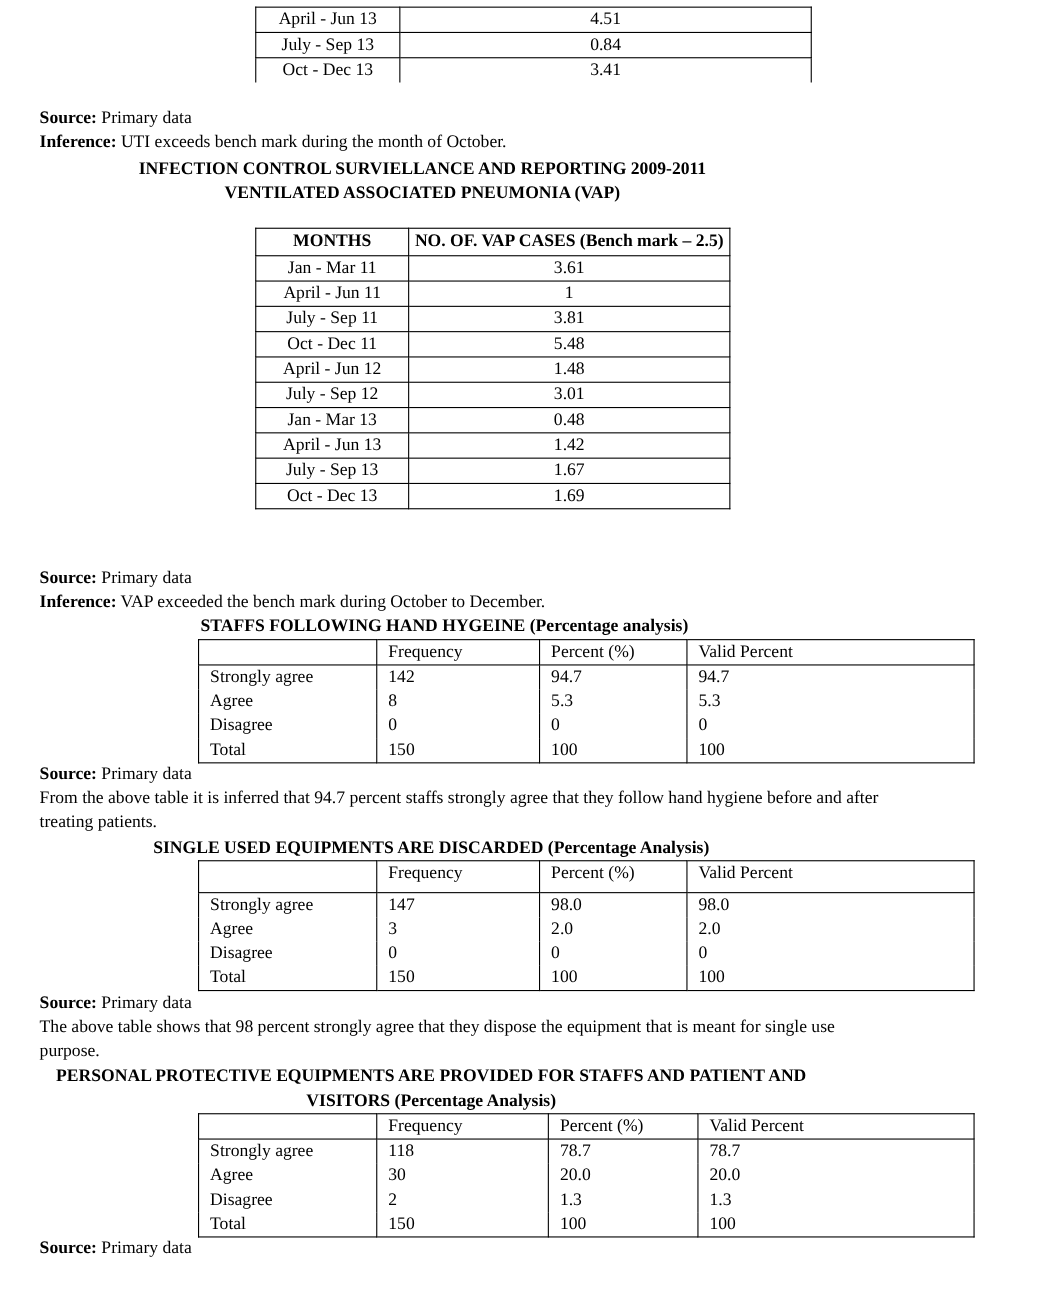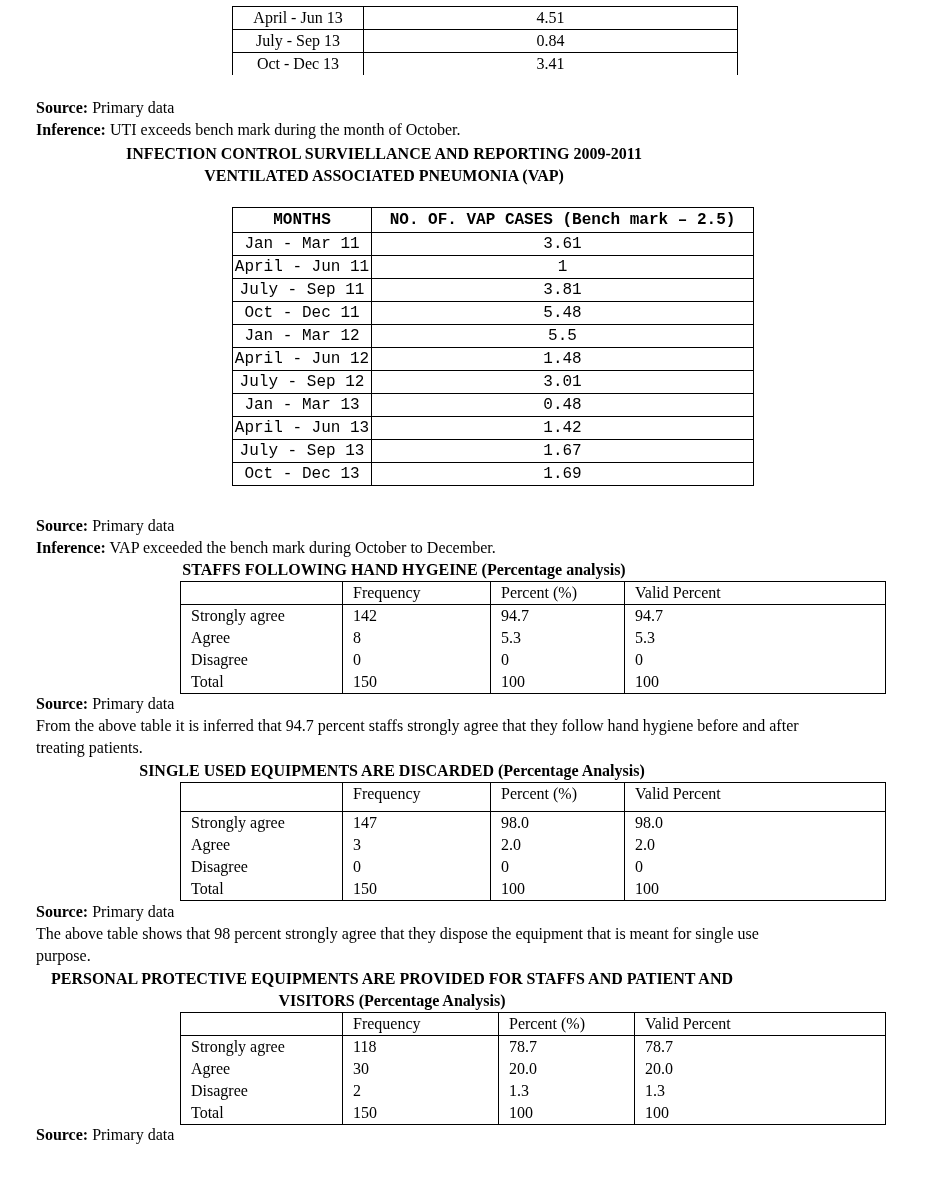--- a/index.html
+++ b/index.html
@@ -8,21 +8,21 @@
   .line { position:absolute; left:36px; white-space:nowrap; line-height:20px; }
   .line b { font-weight:bold; }
   .heading { position:absolute; left:0; width:768px; text-align:center; font-weight:bold; line-height:20px; white-space:nowrap; }
   table { border-collapse:collapse; position:absolute; }
   
   #uti-table { left:232px; top:6px; width:506px; }
   #uti-table td { border:1px solid #000; height:22px; padding:0; line-height:22px; text-align:center; }
   #uti-table tr:last-child td { border-bottom:none; }
   #uti-table td:first-child { width:130px; }
   
-  #vap-table { left:232px; top:207px; width:522px;font-family:Liberation Mono, monospace; }
+  #vap-table { left:232px; top:207px; width:432px; }
   #vap-table th, #vap-table td { border:1px solid #000; padding:0; text-align:center; }
   #vap-table th { height:24px; line-height:24px; font-weight:bold; }
   #vap-table td { height:22px; line-height:22px; }
   #vap-table td:first-child { width:138px;margin-top:40px; }
   
   .pct { left:180px; width:706px; }
   .pct td { padding:0 0 0 10px; text-align:left; border-left:1px solid #000; border-right:1px solid #000; line-height:22px; height:22px; }
   .pct tr.hdr td { border-top:1px solid #000; border-bottom:1px solid #000; }
   .pct tr.total td { font-weight:normal; border-bottom:1px solid #000; }
   .pct td.c0 { width:151px; }
@@ -71,24 +71,20 @@
       </tr>
   <tr>
         <td>July - Sep 11</td>
         <td>3.81</td>
       </tr>
   <tr>
         <td>Oct - Dec 11</td>
         <td>5.48</td>
       </tr>
   <tr>
-        <td>Jan - Mar 12</td>
-        <td>5.5</td>
-      </tr>
-  <tr>
         <td>April - Jun 12</td>
         <td>1.48</td>
       </tr>
   <tr>
         <td>July - Sep 12</td>
         <td>3.01</td>
       </tr>
   <tr>
         <td>Jan - Mar 13</td>
         <td>0.48</td>

